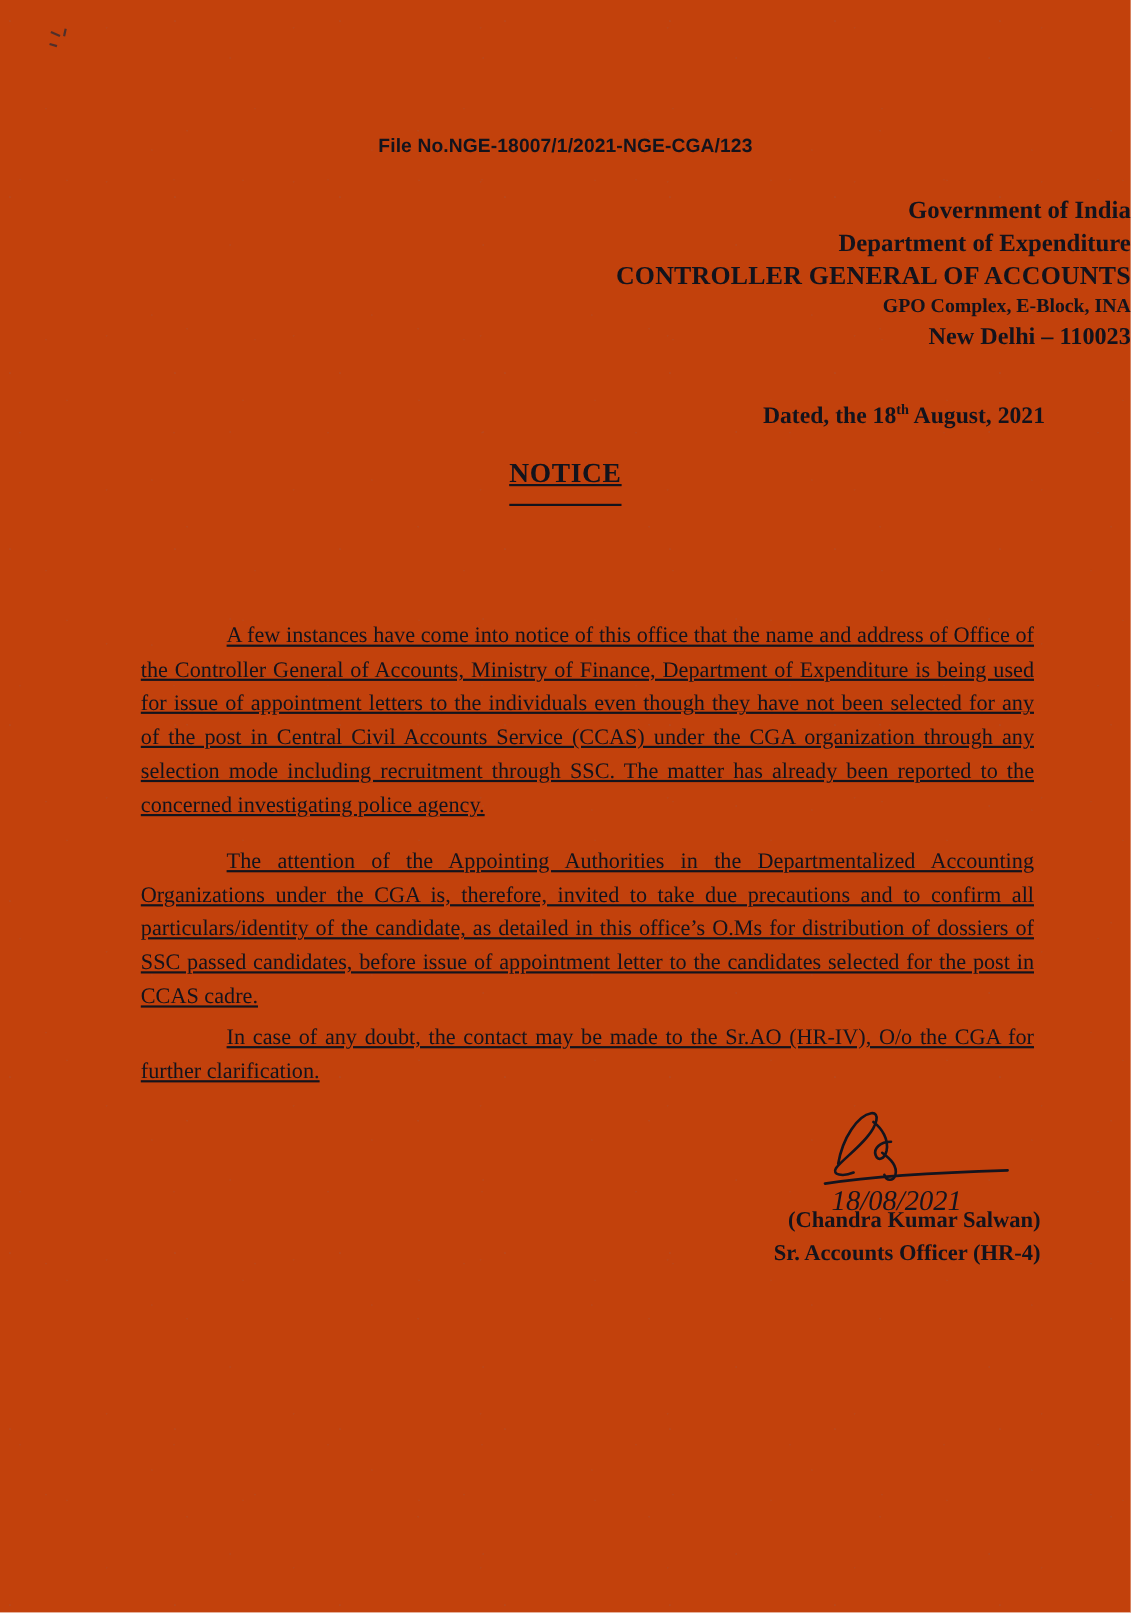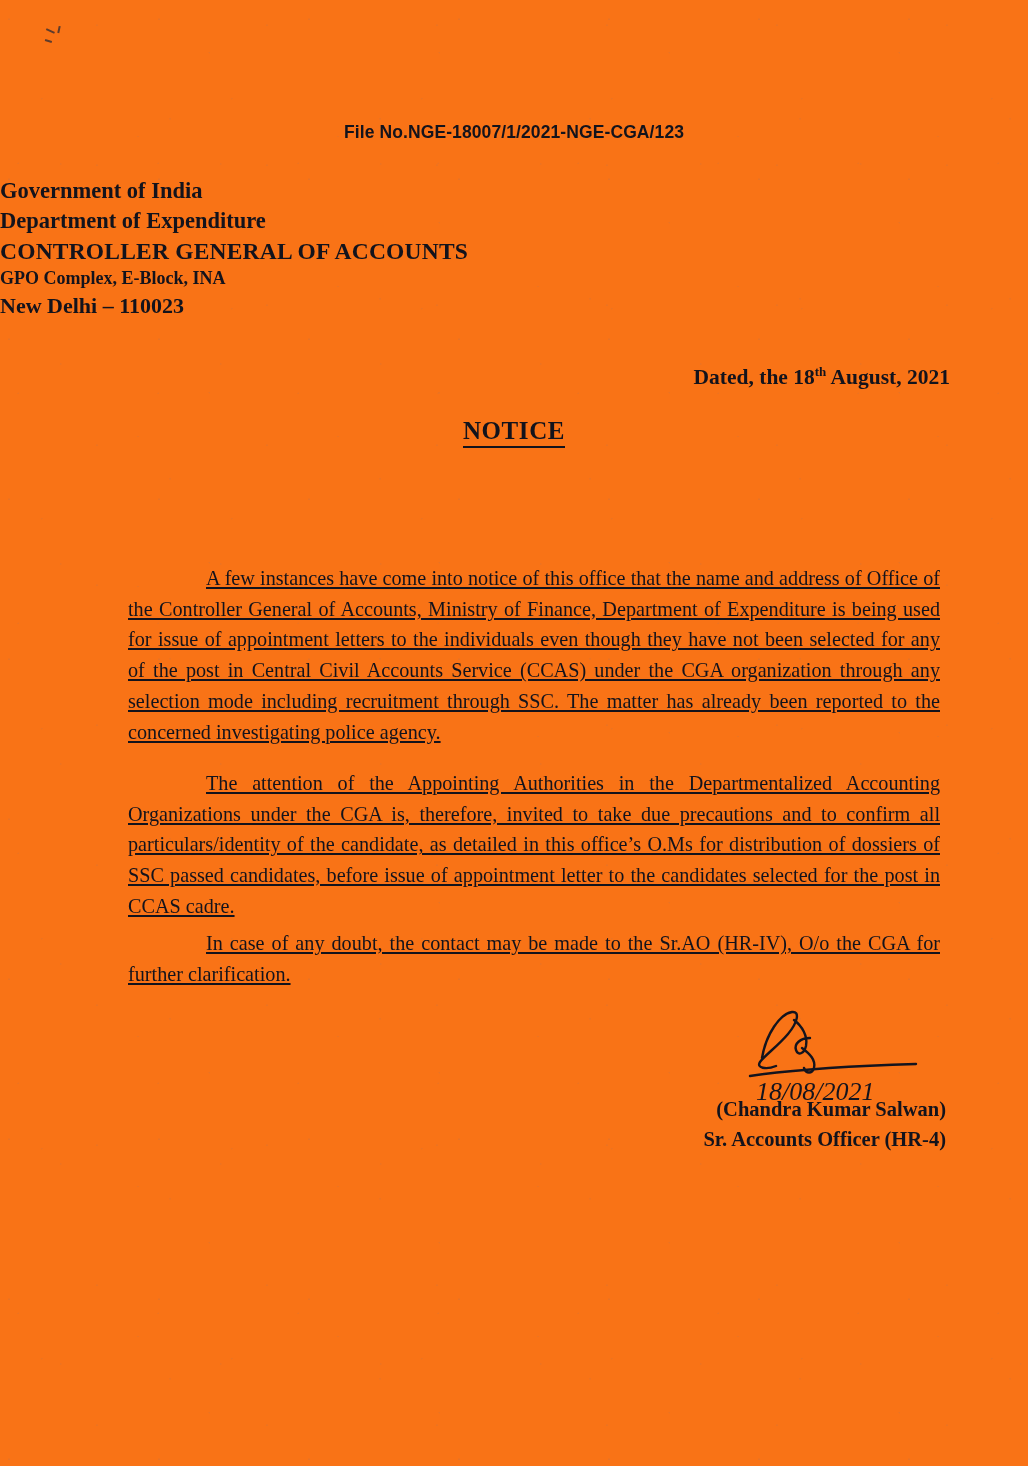--- a/index.html
+++ b/index.html
@@ -9,21 +9,21 @@
   }
   body {
     font-family: "Liberation Serif", serif;
     color: #13131c;
   }
   .page {
     position: relative;
     width: 1028px;
     height: 1466px;
     margin: 0 auto;
-    background: #f97316;
+    background: #c2410c;
     overflow: hidden;
   }
   
   .speckle {
     position: absolute;
     inset: 0;
     pointer-events: none;
     opacity: 0.35;
     background-image:
       radial-gradient(circle at 6% 12%, rgba(120,120,140,0.35) 0.6px, transparent 1.1px),
@@ -62,21 +62,21 @@
     font-family: "Liberation Sans", sans-serif;
     font-weight: bold;
     font-size: 17.5px;
     letter-spacing: 0.1px;
   }
   .letterhead {
     position: absolute;
     top: 176px;
     left: 0;
     right: 0;
-    text-align: left;
+    text-align: right;
     font-weight: bold;
     line-height: 1.33;
   }
   .letterhead div { white-space: nowrap; }
   .lh-1 { font-size: 22.5px; }
   .lh-2 { font-size: 22.5px; }
   .lh-3 { font-size: 22.5px; }
   .lh-4 { font-size: 23.5px; letter-spacing: 0.2px; }
   .lh-5 { font-size: 18px; }
   .lh-6 { font-size: 22px; }
@@ -95,21 +95,22 @@
     top: 417px;
     left: 0;
     right: 0;
     text-align: center;
     font-weight: bold;
     font-size: 25px;
     letter-spacing: 0.6px;
   }
   .notice-title span {
     border-bottom: 2px solid #13131c;
-    padding-bottom: 2px;
+    padding-bottom: 14px;
+    text-decoration: underline;
   }
 
   .subject {
     position: absolute;
     top: 478px;
     left: 128px;
     width: 812px;
     font-weight: bold;
     font-size: 20.5px;
     line-height: 1.5;

